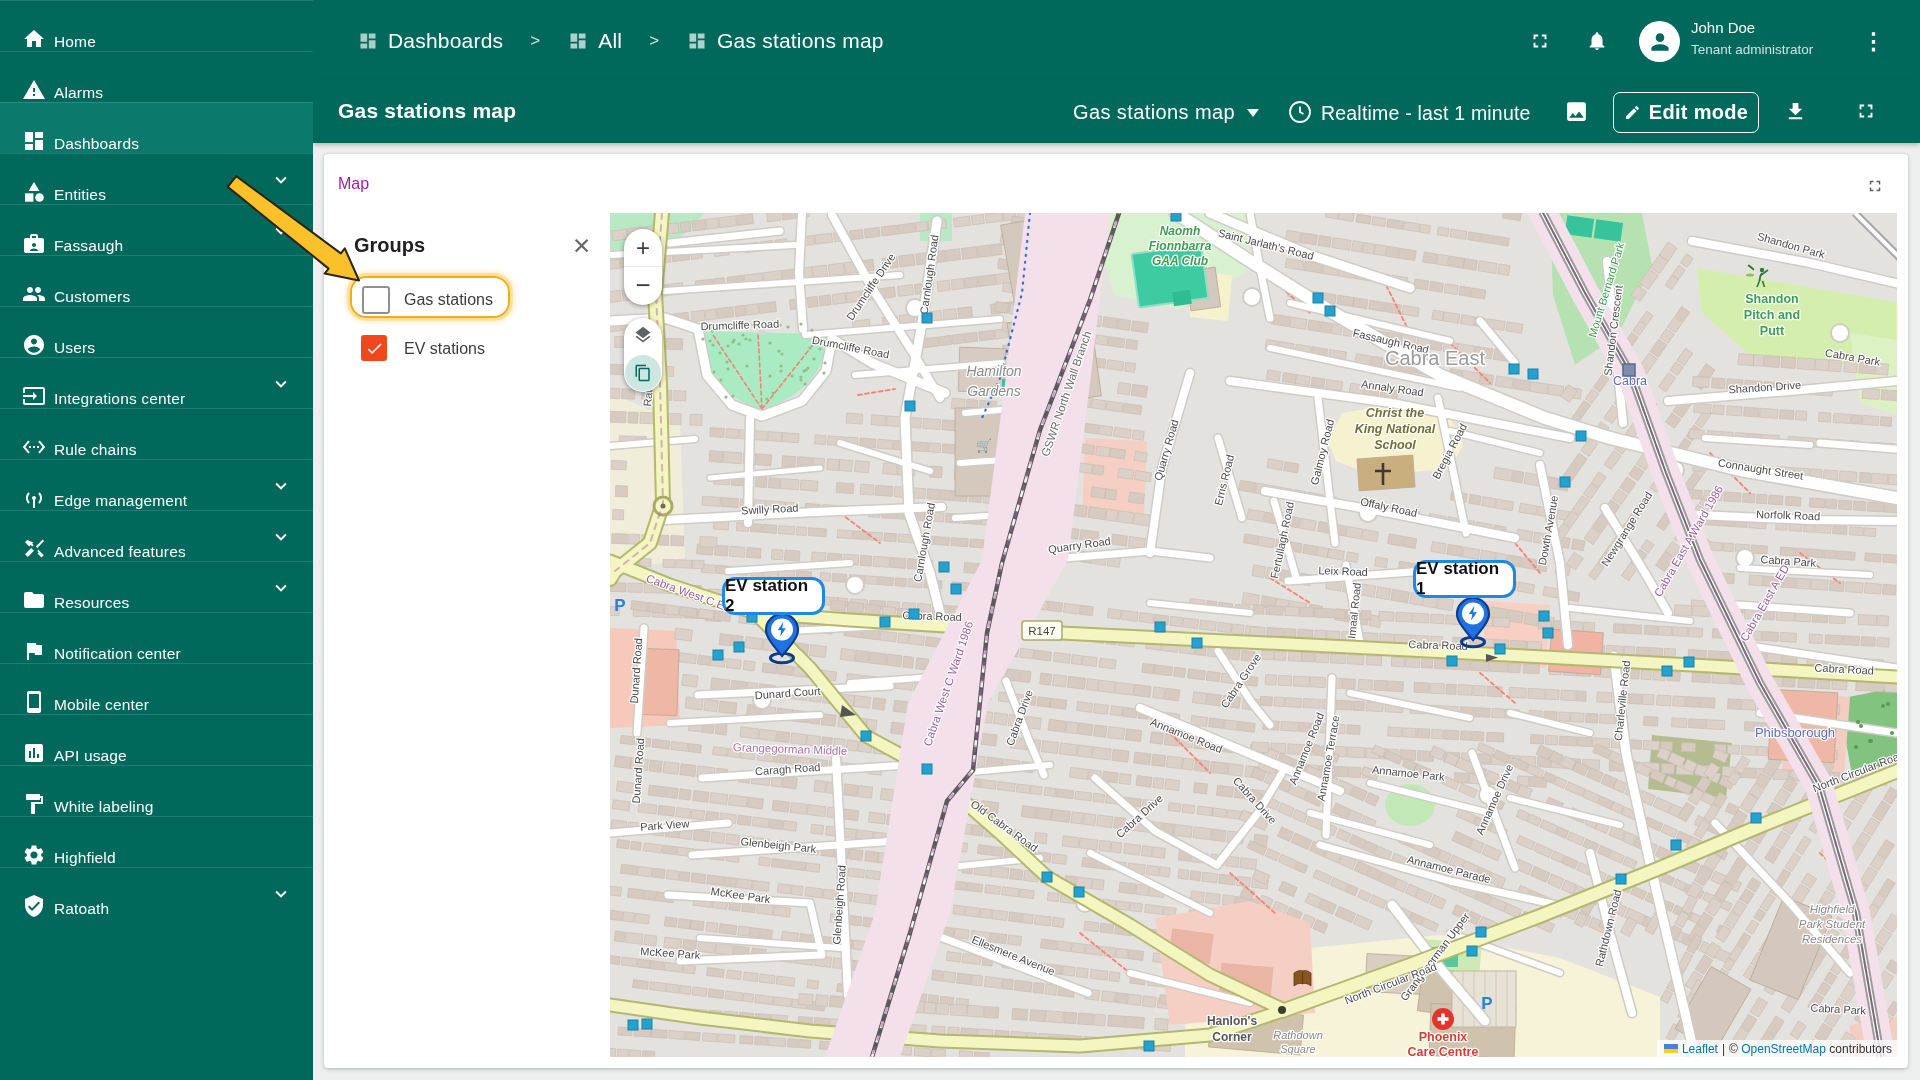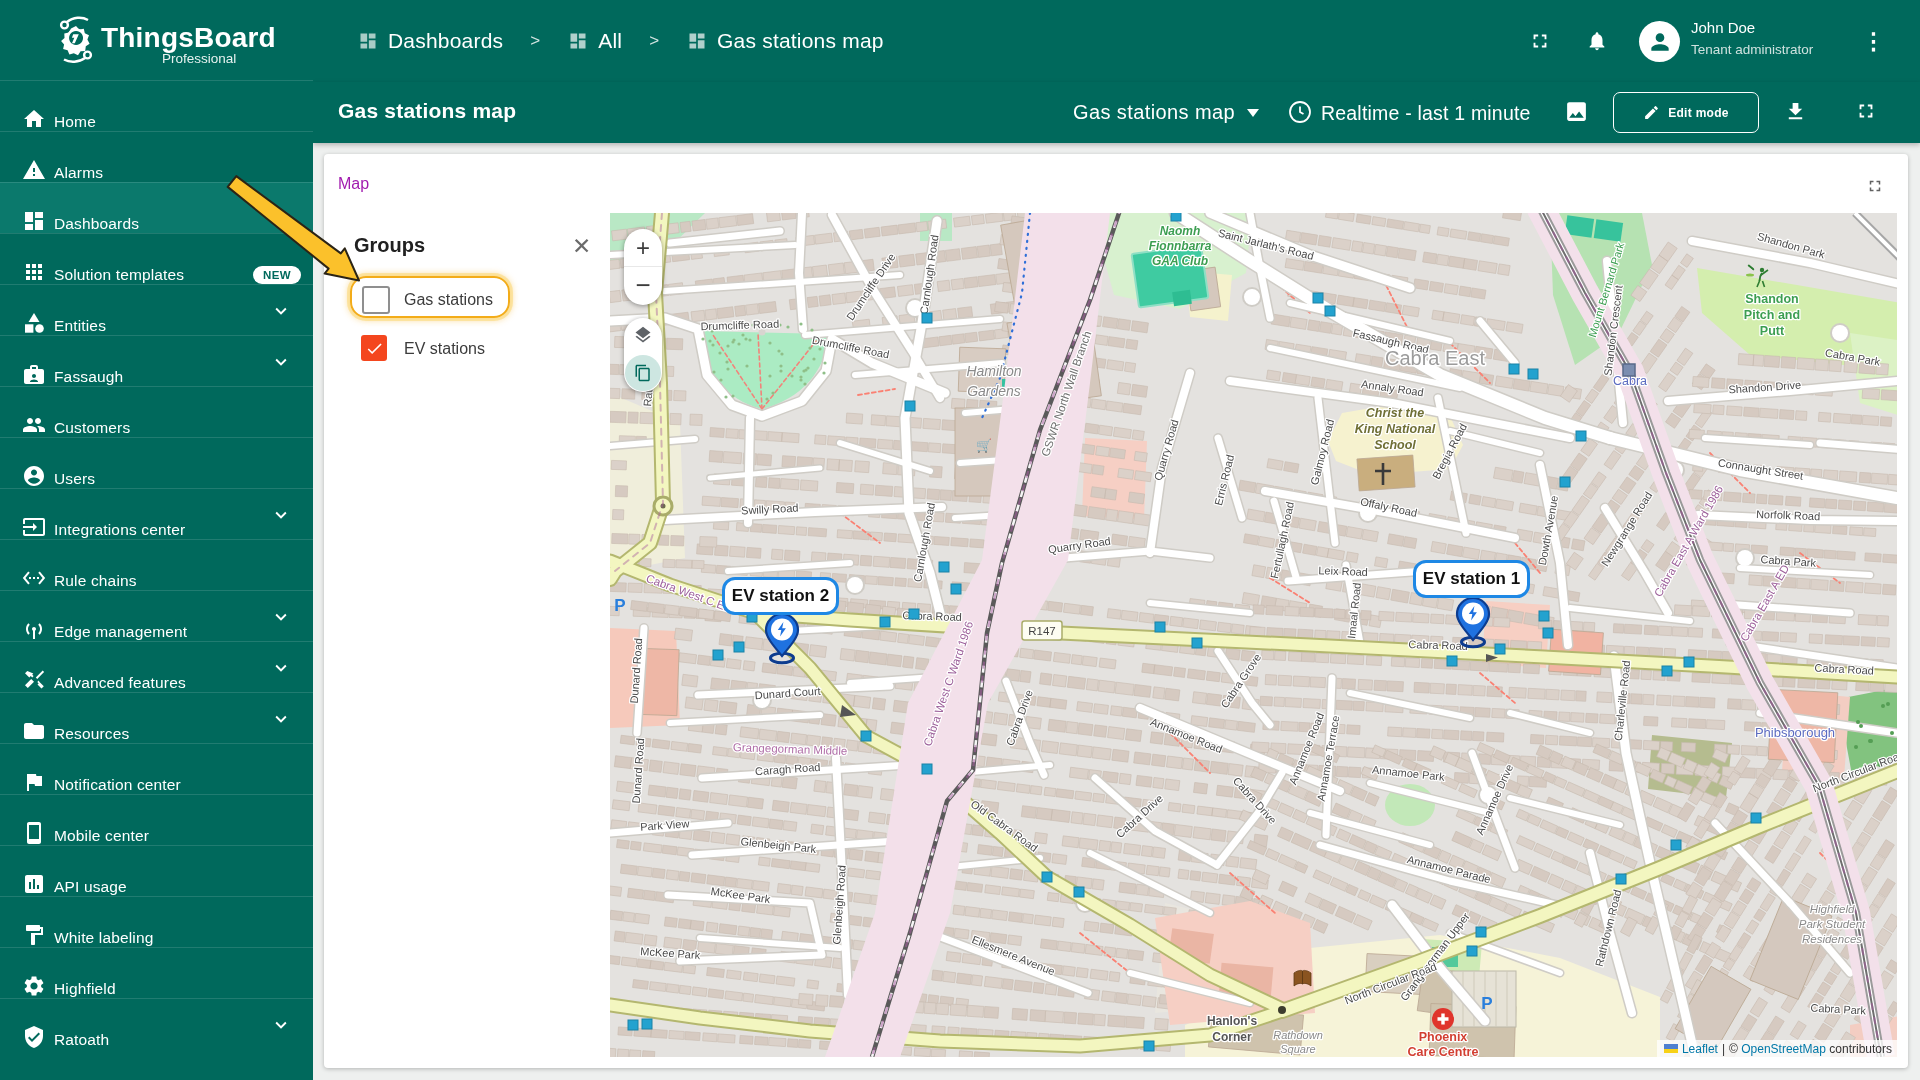--- a/index.html
+++ b/index.html
@@ -24,21 +24,21 @@
 .uname{position:absolute;color:#fff;font-size:15px}
 .urole{position:absolute;color:#cfe2df;font-size:13.5px}
 .dots{position:absolute;color:#fff;font-size:23px;font-weight:700}
 #subbar{position:absolute;left:313px;top:82px;width:1607px;height:61px;background:#00695c;z-index:4;box-shadow:0 2px 5px rgba(0,0,0,.25)}
 #subbar .title{position:absolute;left:25px;top:17px;color:#fff;font-size:21px;font-weight:700;letter-spacing:.2px}
 
 .stitle{position:absolute;color:#fff;font-size:20px;letter-spacing:.4px}
 
 .rtime{position:absolute;color:#fff;font-size:19.5px;letter-spacing:.2px}
 .editbtn{position:absolute;display:flex;align-items:center;border:1px solid #fff;border-radius:7px;height:41px;width:146px;box-sizing:border-box;justify-content:center;color:#fff}
-.editbtn span{font-size:12px;font-weight:700;margin-left:8px;letter-spacing:.3px}
+.editbtn span{font-size:20px;font-weight:700;margin-left:8px;letter-spacing:.3px}
 #card{position:absolute;left:324px;top:154px;width:1584px;height:914px;background:#fff;border-radius:4px;box-shadow:0 1px 4px rgba(0,0,0,.25);z-index:6}
 .maptitle{position:absolute;left:14px;top:21px;font-size:16px;color:#a21caf}
 .mapexpand{position:absolute;right:24px;top:23px}
 .groups{position:absolute;left:30px;top:80px;font-size:20px;font-weight:700;color:#212121}
 .gclose{position:absolute;left:248px;top:82px;color:#6b6b6b;font-size:23px;line-height:20px}
 .hl{position:absolute;left:26px;top:122px;width:156px;height:38px;border:2.5px solid #f3ac19;border-radius:16px;box-shadow:0 0 0 3px rgba(252,216,119,.55), 0 0 7px 2px rgba(243,172,25,.45)}
 .cb{position:absolute;width:24px;height:24px;border-radius:3px}
 .cb2{width:26px;height:26px}
 .cb1{left:38px;top:132px;border:2px solid #8f8f8f;background:#fff}
 .cb2{left:37px;top:181px;background:#f4461e;display:flex;align-items:center;justify-content:center}
@@ -48,45 +48,27 @@
 #map{position:absolute;left:286px;top:59px;width:1287px;height:844px;overflow:hidden;background:#e2e0dd}
 .zoompill{position:absolute;left:14px;top:16px;width:38px;height:76px;background:#fff;border-radius:19px;box-shadow:0 1px 5px rgba(0,0,0,.4);display:flex;flex-direction:column;align-items:center;z-index:20}
 .zbtn{font-size:24px;color:#3c3c3c;height:37px;display:flex;align-items:center;justify-content:center;width:100%}
 .zbtn.minus{font-size:26px}
 .zdiv{width:100%;height:1px;background:#e8e8e8}
 .pill2{position:absolute;left:14px;top:105px;width:38px;height:74px;background:#fff;border-radius:19px;box-shadow:0 1px 5px rgba(0,0,0,.4);z-index:20}
 .tealbtn{position:absolute;left:1px;top:37px;width:36px;height:36px;border-radius:50%;background:#cde6e1;display:flex;align-items:center;justify-content:center}
 .attr{position:absolute;right:0;bottom:0;height:17px;background:rgba(255,255,255,.75);font-size:12px;color:#333;padding:0 5px 0 7px;display:flex;align-items:center;z-index:20}
 .alink{color:#0078a8}
 .uaflag{display:inline-block;width:14px;height:9px;background:linear-gradient(#4e7fd0 50%,#f7d117 50%);margin-right:4px}
-.tip{position:absolute;width:117px;height:38px;background:#fff;border:3px solid #1e88e5;border-radius:13px;display:flex;align-items:center;justify-content:center;font-size:17px;font-weight:700;color:#111;z-index:30;box-sizing:border-box}
+.tip{position:absolute;width:103px;height:38px;background:#fff;border:3px solid #1e88e5;border-radius:13px;display:flex;align-items:center;justify-content:center;font-size:17px;font-weight:700;color:#111;z-index:30;box-sizing:border-box}
 .pin{position:absolute;z-index:29}
 .mapexpand svg{display:block}
 </style></head>
 <body>
 <div id="page">
 <div id="sidebar">
-  <div id="logo">
-    <svg width="48" height="52" viewBox="0 0 48 52" style="position:absolute;left:52px;top:14px">
-      <g fill="none" stroke="#fff" stroke-width="2.4">
-        <path d="M15 8 C21 3 30 2.5 36 6"></path>
-        <path d="M33 44 C27 48.5 18 49 12 45.5"></path>
-      </g>
-      <circle cx="12.5" cy="11" r="3.4" fill="none" stroke="#fff" stroke-width="2.4"></circle>
-      <circle cx="35.5" cy="41" r="3.4" fill="none" stroke="#fff" stroke-width="2.4"></circle>
-      <g fill="#fff">
-        <path d="M24 12l3.2 3.4 4.6-.6 1 4.5 4.2 2-1.6 4.3 2.2 4.1-3.8 2.6-.6 4.6-4.6.4-2.6 3.9-4.2-2-4.4 1.4-1.8-4.3-4.5-1.2 1-4.5-3-3.5 3.4-3.1-.2-4.6 4.5-.8 2.2-4.1z"></path>
-      </g>
-      <path d="M24 14.5 a9.5 9.5 0 1 0 .1 0z" fill="#fff"></path>
-      <path d="M24 17 a7 7 0 1 0 .1 0z" fill="#00695c"></path>
-      <path d="M21.2 20.2h5.6l-4 9h-2.8l2.3-5.4h-2.4z" fill="#fff"></path>
-    </svg>
-    <span class="lt"><b>ThingsBoard</b></span>
-    <span class="lp">Professional</span>
-  </div>
   <div class="mi">
         <span class="mic">
           <svg width="24" height="24" viewBox="0 0 24 24" fill="#ffffff">
             <path d="M10 20v-6h4v6h5v-8h3L12 3 2 12h3v8z"></path>
           </svg>
         </span>
         <span class="mtxt">Home</span>
       </div>
 <div class="mi">
         <span class="mic">
@@ -96,29 +78,20 @@
         </span>
         <span class="mtxt">Alarms</span>
       </div>
 <div class="mi active">
         <span class="mic">
           <svg width="24" height="24" viewBox="0 0 24 24" fill="#ffffff">
             <path d="M3 13h8V3H3v10zm0 8h8v-6H3v6zm10 0h8V11h-8v10zm0-18v6h8V3h-8z"></path>
           </svg>
         </span>
         <span class="mtxt">Dashboards</span>
-      </div>
-<div class="mi">
-        <span class="mic">
-          <svg width="24" height="24" viewBox="0 0 24 24" fill="#ffffff">
-            <path d="M4 8h4V4H4v4zm6 0h4V4h-4v4zm6-4v4h4V4h-4zM4 14h4v-4H4v4zm6 0h4v-4h-4v4zm6 0h4v-4h-4v4zM4 20h4v-4H4v4zm6 0h4v-4h-4v4zm6 0h4v-4h-4v4z"></path>
-          </svg>
-        </span>
-        <span class="mtxt">Solution templates</span>
-        <span class="newb">NEW</span>
       </div>
 <div class="mi">
         <span class="mic">
           <svg width="24" height="24" viewBox="0 0 24 24" fill="#ffffff">
             <path d="M12 2 6.5 11h11L12 2z"></path>
             <circle cx="17.5" cy="17.5" r="4.3"></circle>
             <path d="M3 13.3h8.4v8.4H3z"></path>
           </svg>
         </span>
         <span class="mtxt">Entities</span>

